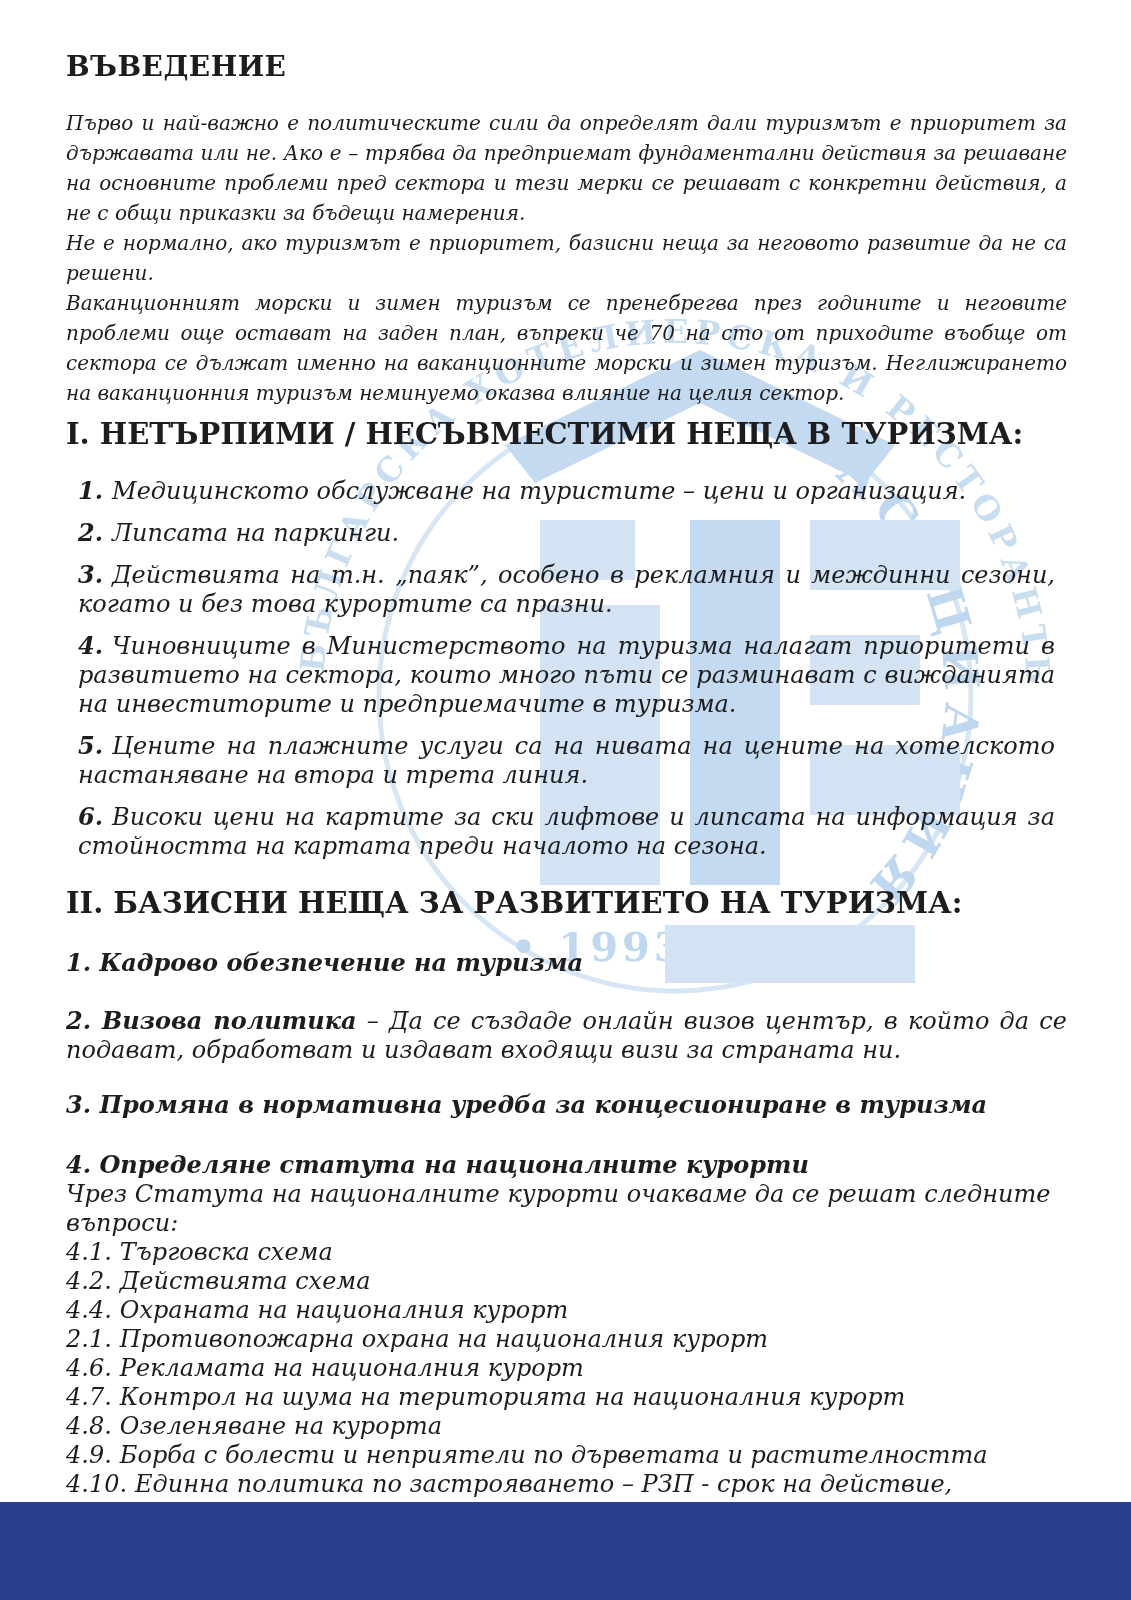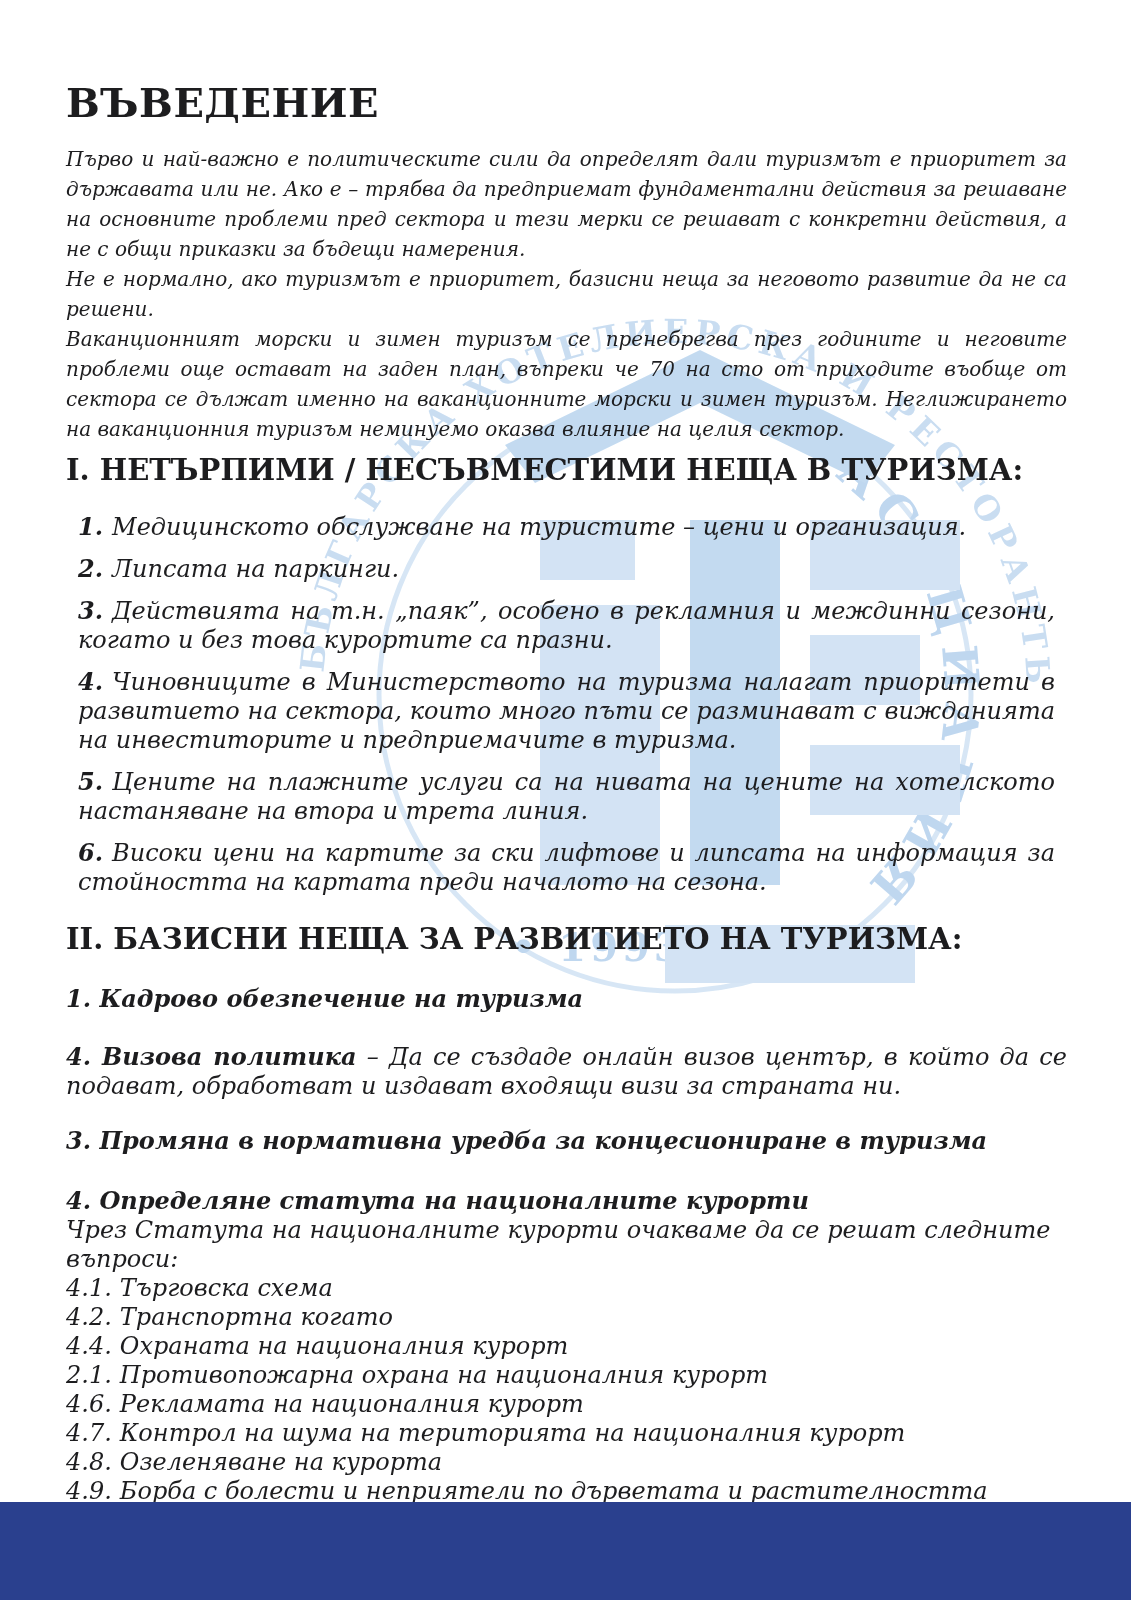--- a/index.html
+++ b/index.html
@@ -3,21 +3,21 @@
 <meta charset="utf-8">
 <style>
   html,body{margin:0;padding:0;background:#e8e8e8;}
   .page{
     position:relative;width:1131px;height:1600px;background:#ffffff;
     overflow:hidden;margin:0 auto;color:#1d1d1f;
     font-family:"DejaVu Serif","Liberation Serif",serif;
   }
   .watermark{position:absolute;left:235px;top:255px;z-index:1;}
   .content{position:absolute;left:66px;top:0;width:1001px;z-index:2;}
-  .h-intro{margin:88px 0 0;font-size:40px;line-height:30px;font-weight:bold;letter-spacing:.5px;}
+  .h-intro{margin:52px 0 0;font-size:28px;line-height:30px;font-weight:bold;letter-spacing:.5px;}
   .paras{margin-top:26px;}
   .paras p{margin:0;font-size:20px;line-height:30px;text-align:justify;font-style:italic;}
   .h-sec{font-size:29px;line-height:29px;font-weight:bold;font-style:normal;}
   .h-sec1{margin:12px 0 0;}
   .h-sec2{margin:28px 0 0;}
   .list1{margin-top:27px;}
   .list1 p{margin:12px;font-size:24px;line-height:29px;text-align:justify;font-style:italic;}
   .num{font-weight:bold;margin-right:9px;}
   .li2{margin:0;font-size:24px;line-height:29px;text-align:justify;font-style:italic;}
   .m30{margin-top:30px;} .m28{margin-top:28px;} .m25{margin-top:25px;}
@@ -75,30 +75,30 @@
       <p><span class="num">3.</span><span>Действията на т.н. „паяк”, особено в рекламния и междинни сезони, когато и без това курортите са празни.</span></p>
       <p><span class="num">4.</span><span>Чиновниците в Министерството на туризма налагат приоритети в развитието на сектора, които много пъти се разминават с вижданията на инвеститорите и предприемачите в туризма.</span></p>
       <p><span class="num">5.</span><span>Цените на плажните услуги са на нивата на цените на хотелското настаняване на втора и трета линия.</span></p>
       <p><span class="num">6.</span><span>Високи цени на картите за ски лифтове и липсата на информация за стойността на картата преди началото на сезона.</span></p>
     </div>
 
     <h2 class="h-sec h-sec2">II. БАЗИСНИ НЕЩА ЗА РАЗВИТИЕТО НА ТУРИЗМА:</h2>
 
     <p class="li2 m30"><span class="lead">1. Кадрово обезпечение на туризма</span><span></span></p>
 
-    <p class="li2 m28"><span class="lead">4. Визова политика</span><span> – Да се създаде онлайн визов център, в който да се подават, обработват и издават входящи визи за страната ни.</span></p>
+    <p class="li2 m28"><span class="lead">2. Визова политика</span><span> – Да се създаде онлайн визов център, в който да се подават, обработват и издават входящи визи за страната ни.</span></p>
 
     <p class="li2 m25"><span class="lead">3. Промяна в нормативна уредба за концесиониране в туризма</span><span></span></p>
 
     <p class="li2 m30"><span class="lead">4. Определяне статута на националните курорти</span><span></span></p>
 
     <div class="sublist">
       <p>Чрез Статута на националните курорти очакваме да се решат следните въпроси:</p>
       <p><span class="subnum">4.1.</span><span>Търговска схема</span></p>
-      <p><span class="subnum">4.2.</span><span>Транспортна когато</span></p>
+      <p><span class="subnum">4.2.</span><span>Действията схема</span></p>
       <p><span class="subnum">4.4.</span><span>Охраната на националния курорт</span></p>
       <p><span class="subnum">2.1.</span><span>Противопожарна охрана на националния курорт</span></p>
       <p><span class="subnum">4.6.</span><span>Рекламата на националния курорт</span></p>
       <p><span class="subnum">4.7.</span><span>Контрол на шума на територията на националния курорт</span></p>
       <p><span class="subnum">4.8.</span><span>Озеленяване на курорта</span></p>
       <p><span class="subnum">4.9.</span><span>Борба с болести и неприятели по дърветата и растителността</span></p>
       <p><span class="subnum">4.10.</span><span>Единна политика по застрояването – РЗП - срок на действие, недопускане на презастрояване</span></p>
     </div>
 
   </div>

